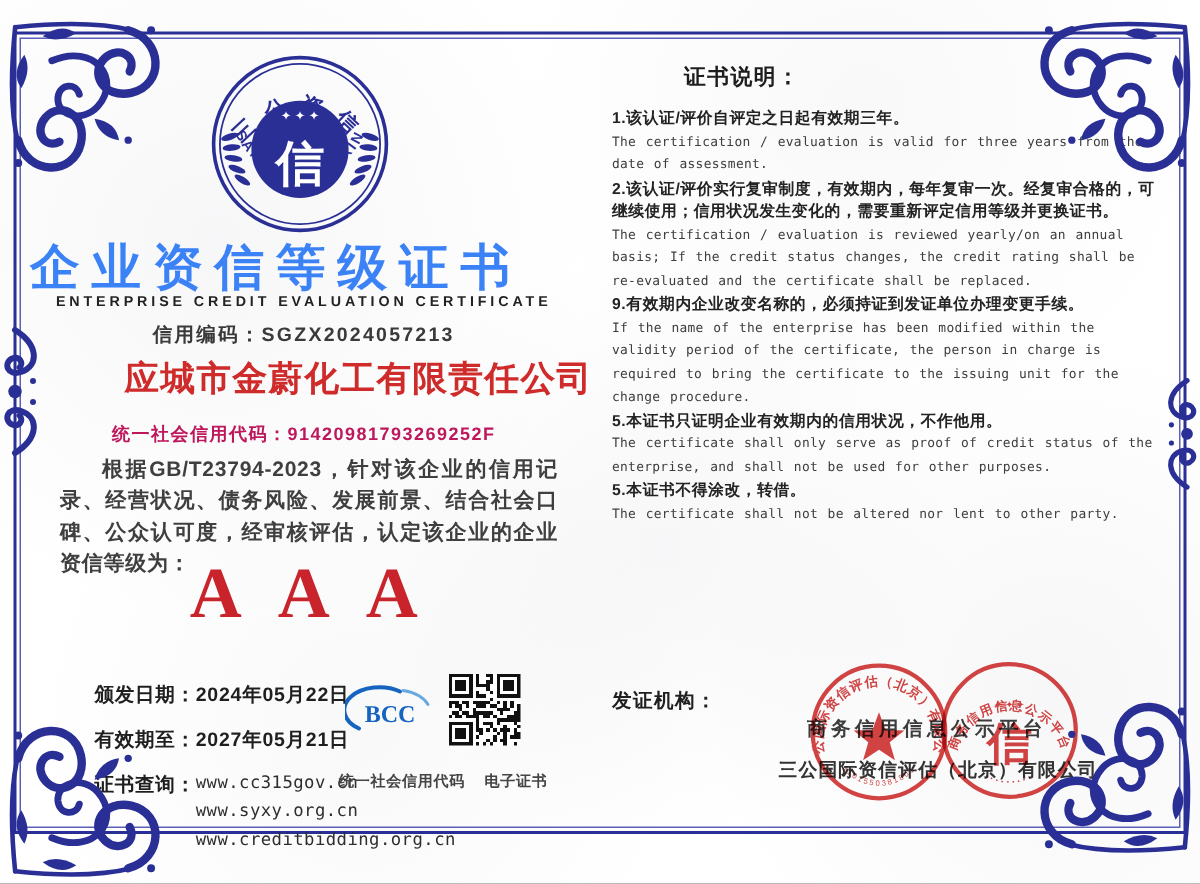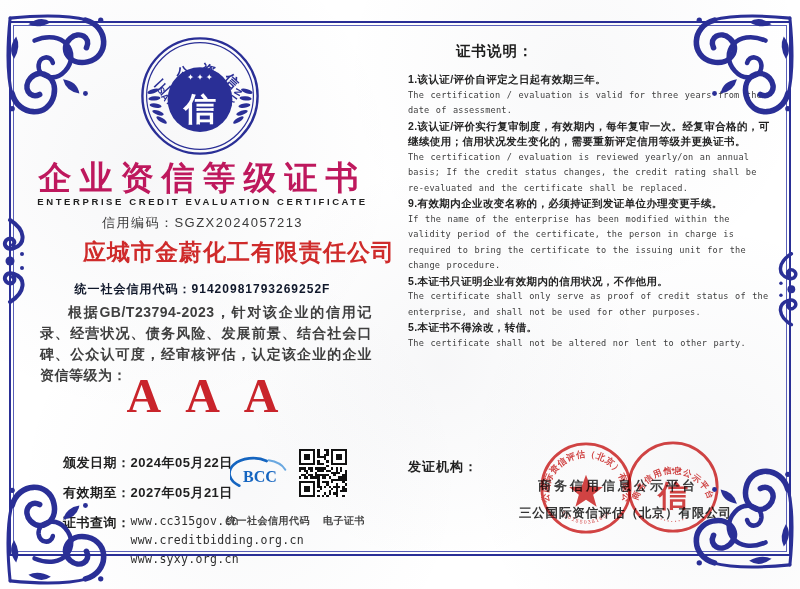--- a/index.html
+++ b/index.html
@@ -20,30 +20,30 @@
   .tl{left:4px;top:12px;}
   .tr{right:4px;top:12px;transform:scaleX(-1);}
   .bl{left:4px;bottom:2px;transform:scaleY(-1);}
   .br{right:4px;bottom:18px;transform:scale(-1,-1);}
   .side-orn{position:absolute;z-index:3;}
   .side-left{left:0px;top:218px;width:30px;height:86px;}
   .side-right{right:0px;top:252px;width:26px;height:70px;transform:scaleX(-1);}
 
   
   .logo{position:absolute;left:140px;top:36px;width:120px;height:122px;}
-  .cert-title{position:absolute;left:20px;width:365px;top:156px;text-align:center;
-    font-size:33px;font-weight:bold;color:#be185d;letter-spacing:8px;white-space:nowrap;}
+  .cert-title{position:absolute;left:20px;width:365px;top:156px;text-align:left;
+    font-size:33px;font-weight:bold;color:#3b82f6;letter-spacing:8px;white-space:nowrap;}
   .cert-sub{position:absolute;left:20px;width:365px;top:196px;text-align:center;
     font-size:9.5px;font-weight:bold;color:#222;letter-spacing:2.6px;white-space:nowrap;}
   .credit-line{position:absolute;left:20px;width:365px;top:214px;text-align:center;
-    font-size:13px;font-weight:normal;color:#3a3a3a;letter-spacing:1.5px;}
+    font-size:13px;font-weight:bold;color:#3a3a3a;letter-spacing:1.5px;}
   .company{position:absolute;left:10px;width:385px;top:237px;text-align:right;
     font-size:23px;font-weight:bold;color:#cf2b2b;letter-spacing:1px;}
   .uscc{position:absolute;left:20px;width:365px;top:281px;text-align:center;
-    font-size:12px;font-weight:bold;color:#0f172a;letter-spacing:1px;}
+    font-size:12px;font-weight:bold;color:#be185d;letter-spacing:1px;}
   .statement{position:absolute;left:40px;width:332px;top:302px;
     font-size:14px;font-weight:bold;color:#3f3f3f;line-height:21px;
     text-align:justify;text-indent:2em;letter-spacing:.5px;}
   .rating{position:absolute;left:20px;width:365px;top:368px;text-align:center;
     font-family:"Liberation Serif",serif;font-size:48px;font-weight:bold;color:#c9242b;
     letter-spacing:24px;text-indent:24px;}
   .meta{position:absolute;left:63px;top:454px;font-size:13px;color:#1f1f1f;}
   .meta .row{margin-bottom:12px;font-weight:bold;letter-spacing:.5px;white-space:nowrap;}
   .urls{display:flex;}
   .urls .lbl{font-weight:bold;letter-spacing:.5px;}
@@ -179,22 +179,22 @@
 
   <div class="rating">AAA</div>
 
   <div class="meta">
     <div class="row"><span>颁发日期：</span><span>2024年05月22日</span></div>
     <div class="row"><span>有效期至：</span><span>2027年05月21日</span></div>
     <div class="urls">
       <span class="lbl">证书查询：</span>
       <div class="url-list">
         <div>www.cc315gov.cn</div>
+        <div>www.syxy.org.cn</div>
         <div>www.creditbidding.org.cn</div>
-        <div>www.syxy.org.cn</div>
       </div>
     </div>
   </div>
 
   <div class="bcc">
     <svg viewBox="0 0 90 60">
       <path d="M14,46 A34,22 0 0 1 55,9" fill="none" stroke="#1565c0" stroke-width="4" stroke-linecap="round"></path>
       <path d="M58,8 A36,23 0 0 1 83,22" fill="none" stroke="#6aa8e0" stroke-width="3" stroke-linecap="round"></path>
       <text x="45" y="40" text-anchor="middle" font-size="24" font-weight="bold" fill="#1565c0" font-family="Liberation Serif,serif">BCC</text>
     </svg>

